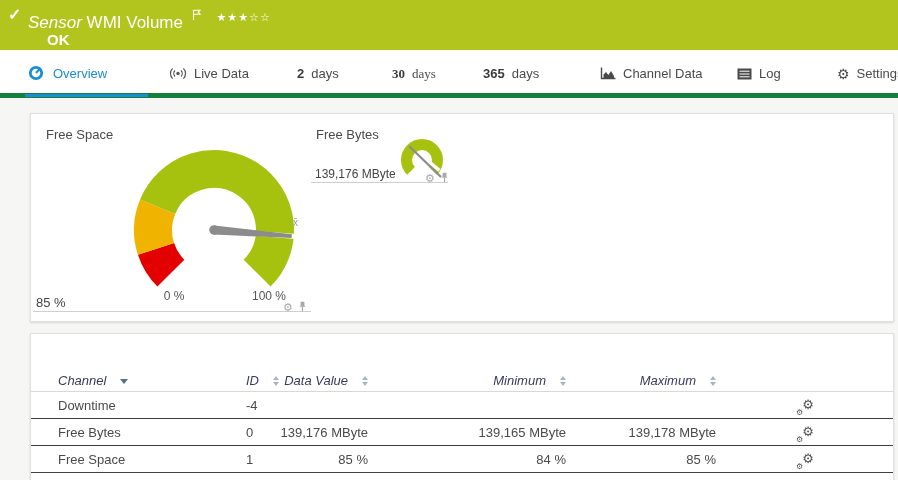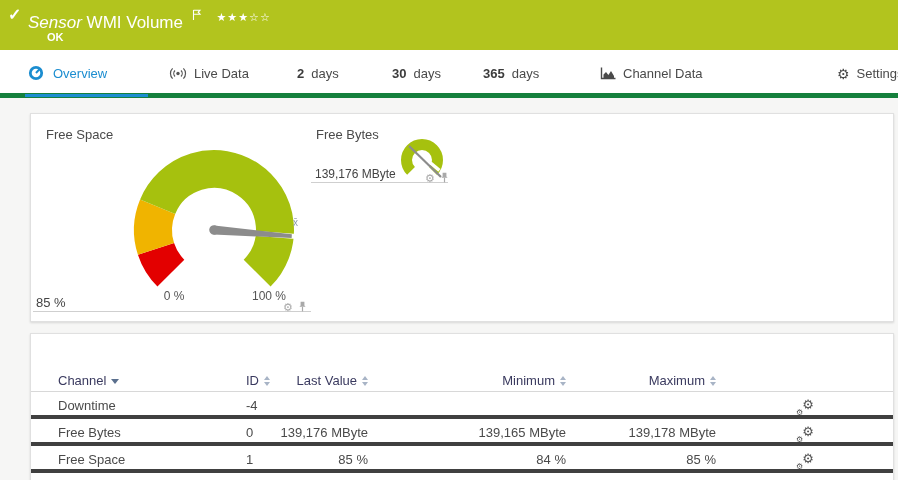--- a/index.html
+++ b/index.html
@@ -7,35 +7,35 @@
     font-family:"Liberation Sans", sans-serif; }
 
   
   .hdr { position:relative; width:100%; height:50px; background:#b2c41e; color:#fff; }
   .hdr-check { position:absolute; left:8px; top:5px; font-size:16px; font-weight:bold; }
   .hdr-title { position:absolute; left:28px; top:6px; font-size:17px; white-space:nowrap; }
   .hdr-title .prefix { font-style:italic; }
   .hdr-flag { display:inline-block; vertical-align:super; margin-left:4px; }
   .hdr-stars { display:inline-block; vertical-align:super; margin-left:10px;
     font-size:11px; letter-spacing:1px; }
-  .hdr-status { position:absolute; left:47px; top:31px; font-size:11px; font-weight:bold; }
+  .hdr-status { position:absolute; left:47px; top:31px; font-size:15px; font-weight:bold; }
 
   
   .tabbar { position:relative; width:100%; height:48px; background:#ffffff;
     border-bottom:5px solid #15803d; }
   .tab { position:absolute; top:0; height:47px; display:flex; align-items:center;
     gap:7px; font-size:13px; color:#4a4a4a; cursor:pointer; padding:0 4px; }
   .tab .num { font-weight:bold; color:#3c3c3c; }
   .tab.active { color:#1b8dd0; }
   .tab.active::after { content:""; position:absolute; left:0; right:0; bottom:0;
     height:3px; background:#1b8dd0; }
   .tab-overview { left:25px; width:123px; padding-left:28px; }
   .tab-livedata { left:165px; }
   .tab-2days    { left:293px; }
-  .tab-30days   { left:388px; }
+  .tab-30days   { left:388px;font-family:Liberation Serif, serif; }
   .tab-365days  { left:479px; }
   .tab-historic { left:596px; }
   .tab-log      { left:733px; }
   .tab-settings { left:833px; }
   .tab-icon { display:inline-flex; align-items:center; }
   .tab-overview .tab-icon { position:absolute; left:3px; top:15px; }
   .gear-glyph { font-size:14px; color:#4a4a4a; line-height:1; }
 
   
   .panel { position:absolute; left:30px; width:864px; background:#fff;
@@ -62,30 +62,30 @@
   .fb-title { position:absolute; left:285px; top:13px; font-size:13px; color:#4a4a4a; }
   .fb-value { position:absolute; left:284px; top:53px; font-size:12px; color:#444; }
   .fb-svg { position:absolute; left:362px; top:10px; }
   .fb-sep { left:280px; top:68px; width:137px; }
   .fb-icons { left:394px; top:55px; }
 
   
   .t-header { position:absolute; top:36px; left:0; width:100%; height:22px;
     border-bottom:1px solid #d8d8d8; font-size:13px; color:#3a3a5f; }
   .t-row { position:absolute; left:0; width:100%; height:27px; line-height:27px;
-    border-bottom:4px solid #404040; font-size:13px; color:#4a4a4a; }
+    border-bottom:1px solid #404040; font-size:13px; color:#4a4a4a; }
   .t-row-0 { top:58px; } .t-row-1 { top:85px; } .t-row-2 { top:112px; }
   .cell { position:absolute; top:0; height:100%; white-space:nowrap; }
   .c-channel { left:27px;  width:160px; text-align:left; }
   .c-id      { left:215px; width:55px;  text-align:left; }
   .c-last    { left:187px; width:150px; text-align:right; }
   .c-min     { left:385px; width:150px; text-align:right; }
   .c-max     { left:535px; width:150px; text-align:right; }
   .c-gears   { left:762px; width:24px;  text-align:center; }
-  .t-header .cell { display:flex; align-items:center; gap:5px; line-height:22px; }
+  .t-header .cell { display:flex; align-items:center; gap:14px; line-height:22px;font-style:italic; }
   .t-header .right { justify-content:flex-end; }
   .sort-both { display:inline-flex; flex-direction:column; gap:2px; }
   .sort-both i { display:block; width:0; height:0;
     border-left:3.5px solid transparent; border-right:3.5px solid transparent; }
   .sort-both .up { border-bottom:4px solid #a8b4c6; }
   .sort-both .dn { border-top:4px solid #a8b4c6; }
   .sort-desc { display:inline-block; width:0; height:0; margin-top:2px;
     border-left:4.5px solid transparent; border-right:4.5px solid transparent;
     border-top:5.5px solid #5b708e; }
   .gears-btn { position:relative; display:inline-block; width:18px; height:18px;
@@ -146,20 +146,31 @@
   </div>
   <div class="tab tab-historic">
     <span class="tab-icon">
         <svg width="16" height="13" viewBox="0 0 16 13">
           <path d="M1.5 0.5 V11.5 H15.5" fill="none" stroke="#4a4a4a" stroke-width="1.4"></path>
           <path d="M3.5 11 V7.5 L6 5 L8.4 8 L11 4 L14 9 V11 Z" fill="#4a4a4a"></path>
         </svg>
       </span>
     <span>Channel Data</span>
   </div>
+  <div class="tab tab-log">
+    <span class="tab-icon">
+        <svg width="15" height="12" viewBox="0 0 15 12">
+          <rect x="0.5" y="0.5" width="14" height="11" fill="#4a4a4a"></rect>
+          <line x1="2.5" y1="3.2" x2="12.5" y2="3.2" stroke="#fff" stroke-width="1"></line>
+          <line x1="2.5" y1="6" x2="12.5" y2="6" stroke="#fff" stroke-width="1"></line>
+          <line x1="2.5" y1="8.8" x2="12.5" y2="8.8" stroke="#fff" stroke-width="1"></line>
+        </svg>
+      </span>
+    <span>Log</span>
+  </div>
   <div class="tab tab-settings">
     <span class="tab-icon gear-glyph">⚙</span>
     <span>Settings</span>
   </div>
 </div>
 
 <div class="panel panel-gauges">
 
   <div class="fs-title">Free Space</div>
 
@@ -214,21 +225,21 @@
       <i class="sort-desc"></i>
     </span>
     <span class="cell c-id">
       <span>ID</span>
       <span class="sort-both">
           <i class="up"></i>
           <i class="dn"></i>
         </span>
     </span>
     <span class="cell c-last right">
-      <span>Last Value</span>
+      <span>Data Value</span>
       <span class="sort-both">
           <i class="up"></i>
           <i class="dn"></i>
         </span>
     </span>
     <span class="cell c-min right">
       <span>Minimum</span>
       <span class="sort-both">
           <i class="up"></i>
           <i class="dn"></i>

